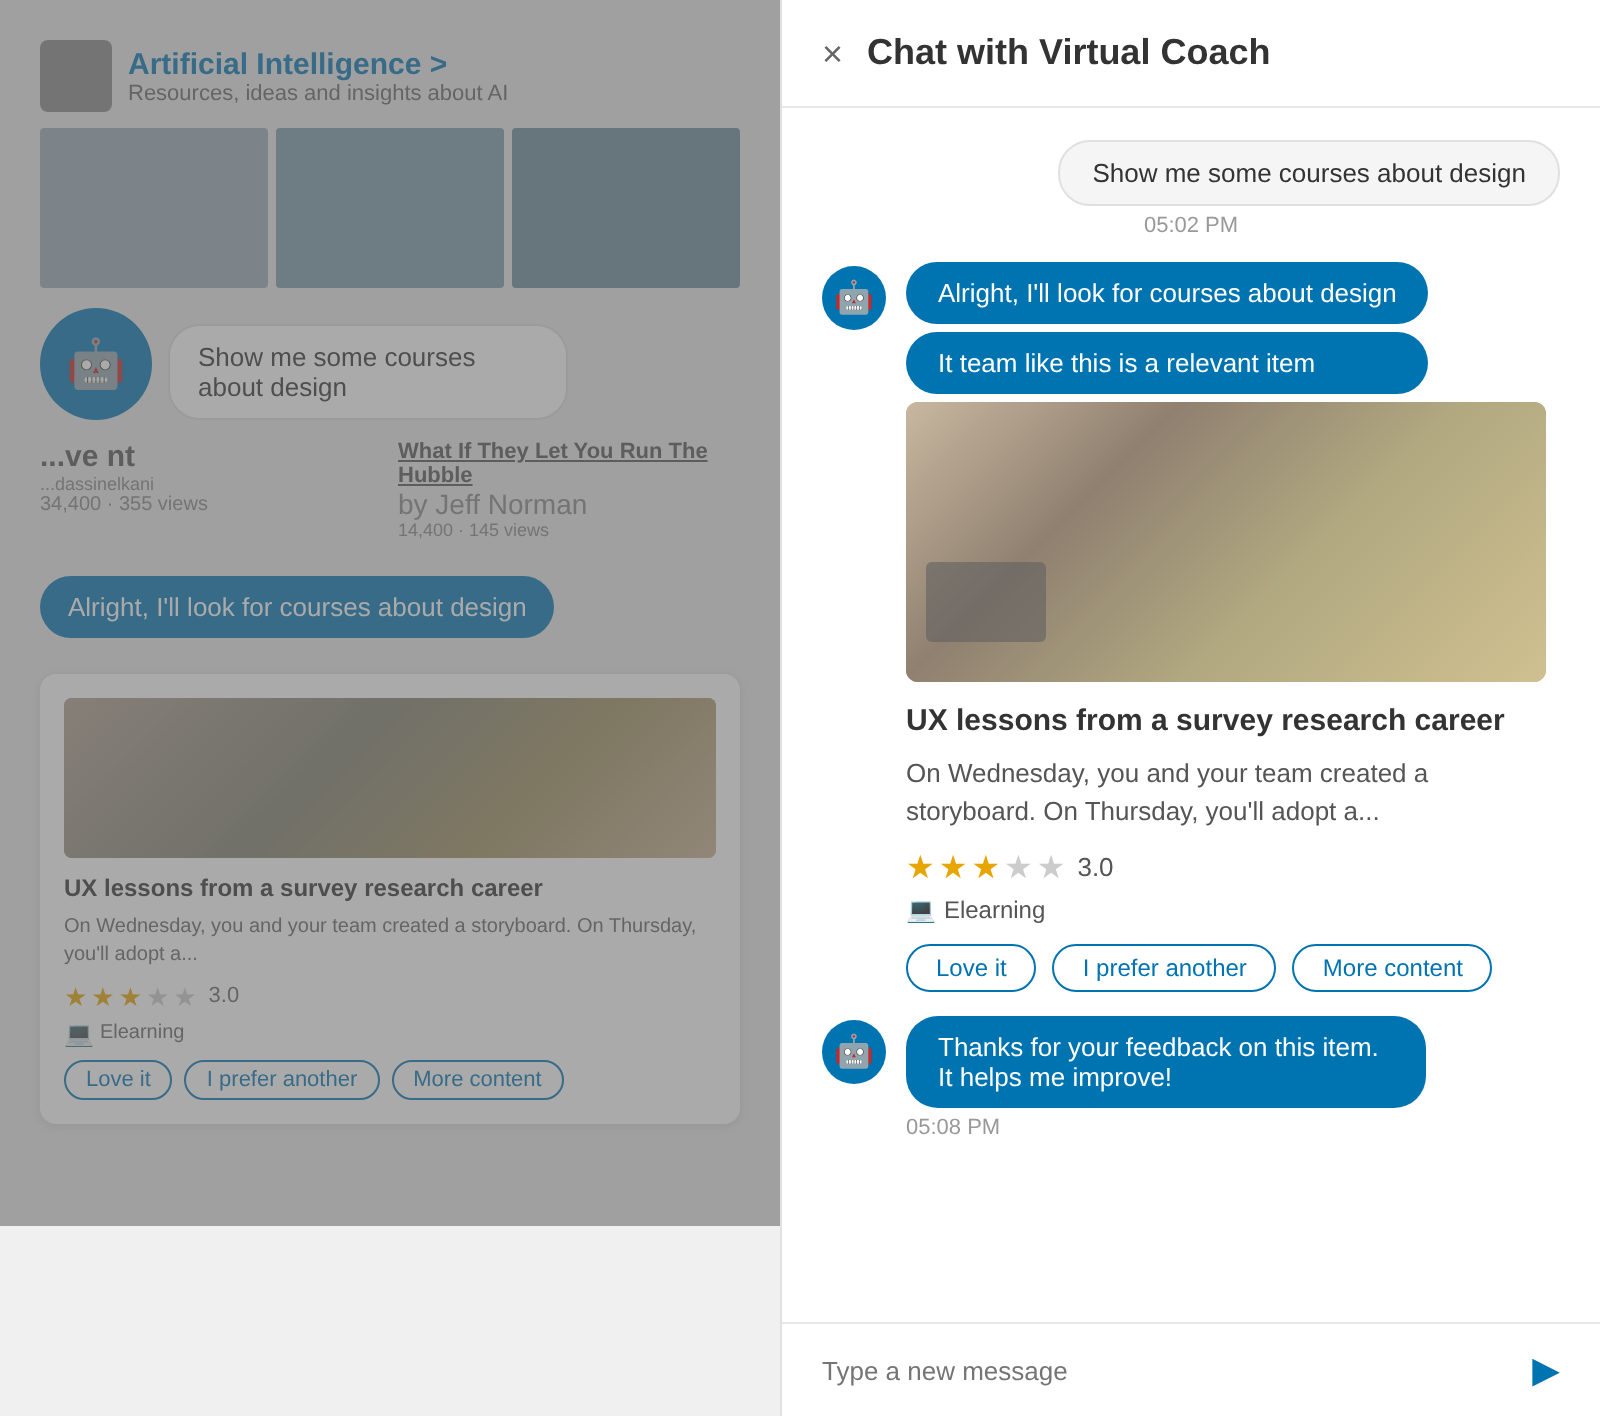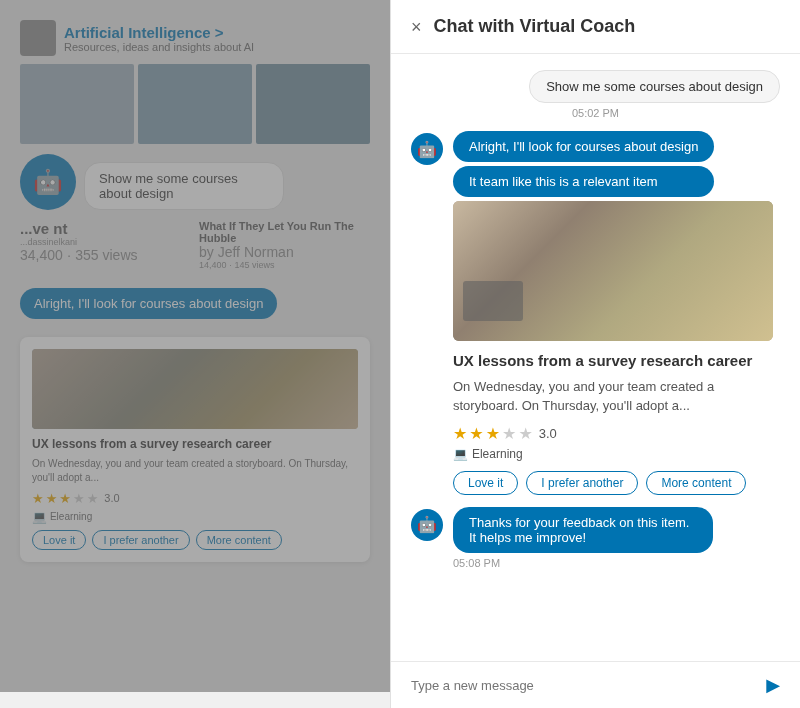--- a/index.html
+++ b/index.html
@@ -8,21 +8,21 @@
       background: #f0f0f0;
       width: 800px;
       height: 708px;
       overflow: hidden;
       display: flex;
     }
 
     
     .left-panel {
       width: 390px;
-      height: 692px;
+      height: 613px;
       background: #b0b0b0;
       position: relative;
       overflow: hidden;
       flex-shrink: 0;
     }
 
     .left-overlay {
       position: absolute;
       inset: 0;
       background: rgba(100,100,100,0.55);
@@ -474,24 +474,24 @@
         <span class="robot-face">🤖</span>
       </div>
       <div class="speech-bubble-left">Show me some courses about design</div>
     </div>
 
     
     <div style="display:flex; gap:8px; margin: 6px 0 8px 0;">
       <div style="flex:1;">
         <div style="font-size:15px; color:#555; font-weight:600;">...ve nt</div>
         <div style="font-size:9px; color:#888;">...dassinelkani</div>
-        <div style="font-size:14px; color:#888;">34,400 · 355 views</div>
+        <div style="font-size:10px; color:#888;">34,400 · 355 views</div>
       </div>
       <div style="flex:1;">
-        <div style="font-size:11px; color:#555; font-weight:600;">What If They Let You Run The Hubble</div>
+        <div style="font-size:11px; color:#555; font-weight:600;text-decoration:underline;">What If They Let You Run The Hubble</div>
         <div style="font-size:14px; color:#888;">by Jeff Norman</div>
         <div style="font-size:9px; color:#888;">14,400 · 145 views</div>
       </div>
     </div>
 
     
     <div class="bot-reply-bubble">Alright, I'll look for courses about design</div>
 
     
     <div class="course-card-left">

